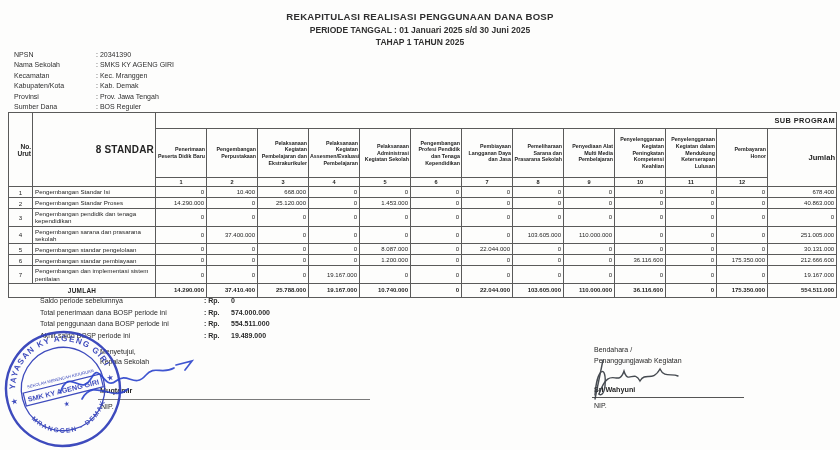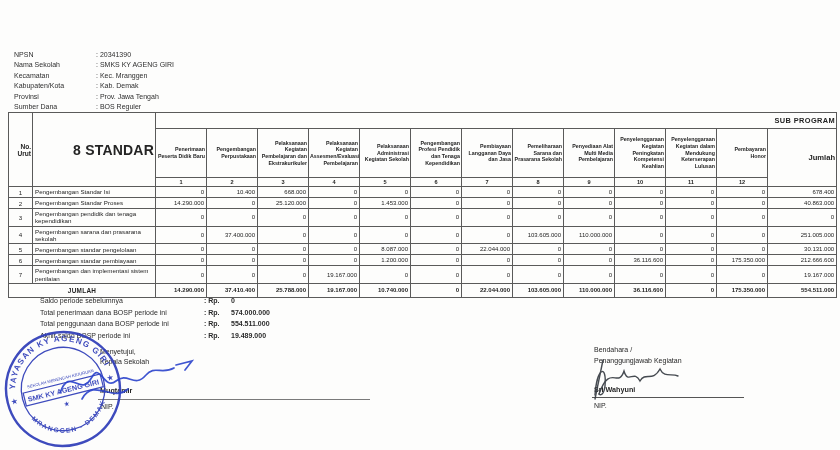--- a/index.html
+++ b/index.html
@@ -11,21 +11,21 @@
 
   .info-block{position:absolute;top:50px;left:14px;font-size:7px;line-height:10.4px;color:#2e2e2e;}
   .info-row{display:flex;}
   .info-label{width:82px;}
 
   table{position:absolute;top:112px;left:8px;width:828px;border-collapse:collapse;table-layout:fixed;color:#242424;}
   th,td{border:1px solid #5a5a5a;padding:0 2px;overflow:hidden;}
   thead th{font-weight:bold;text-align:right;vertical-align:middle;padding:1px;}
   .band-th{font-size:7.4px;height:13px;letter-spacing:.4px;}
   .no-th{font-size:6.6px;}
-  .standar-th{font-size:14px;letter-spacing:.2px;}
+  .standar-th{font-size:10px;letter-spacing:.2px;}
   .program-th{font-size:5.3px;line-height:1.25;height:46px;}
   .jumlah-th{font-size:7.6px;}
   .num-row td{text-align:center;font-weight:bold;font-size:5.6px;height:8px;padding:0;}
   tbody td{font-size:6px;vertical-align:middle;}
   .cell-no{text-align:center;font-size:6.2px;}
   .cell-label{font-size:6.2px;line-height:1.18;padding:1px 2px;}
   .cell-val,.cell-jumlah{text-align:right;}
   tr.r1{height:11px;} tr.r2{height:15px;}
   .total-row td{font-weight:bold;height:13px;}
   .total-label{text-align:center;font-size:6.4px;letter-spacing:.3px;}
@@ -48,20 +48,25 @@
 
   .stamp-wrap{position:absolute;left:0px;top:328px;width:126px;height:122px;transform:rotate(-14deg);opacity:.92;}
   .ink-left{position:absolute;left:52px;top:347px;width:175px;height:60px;}
   .ink-right{position:absolute;left:582px;top:355px;width:118px;height:48px;}
 </style>
 </head>
 <body>
 
 <div id="page">
 
+  <div class="title-block">
+    <div class="title-main">REKAPITULASI REALISASI PENGGUNAAN DANA BOSP</div>
+    <div class="title-sub">PERIODE TANGGAL : 01 Januari 2025 s/d 30 Juni 2025</div>
+    <div class="title-sub">TAHAP 1 TAHUN 2025</div>
+  </div>
 
   <div class="info-block">
     <div class="info-row">
       <span class="info-label">NPSN</span>
       <span>: 20341390</span>
       </div>
     <div class="info-row">
       <span class="info-label">Nama Sekolah</span>
       <span>: SMKS KY AGENG GIRI</span>
       </div>

